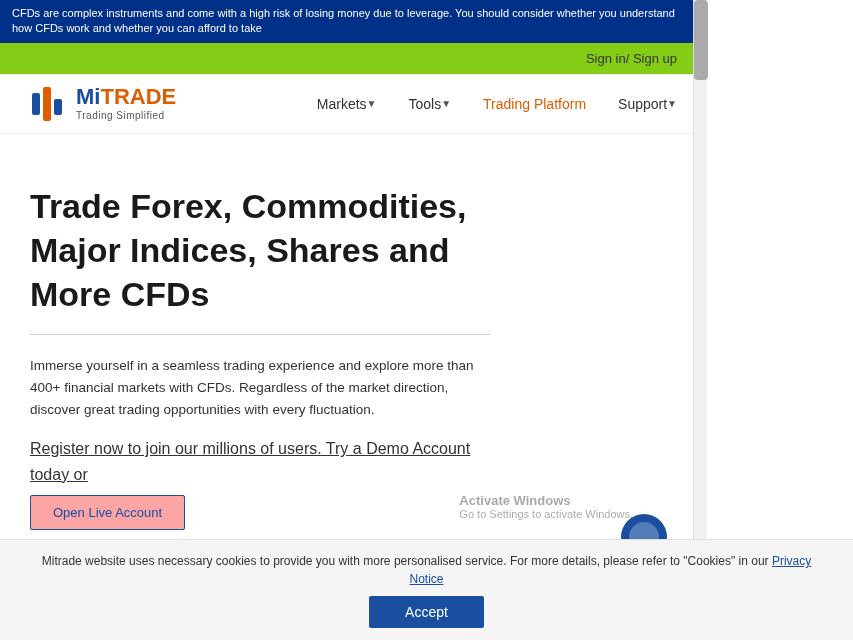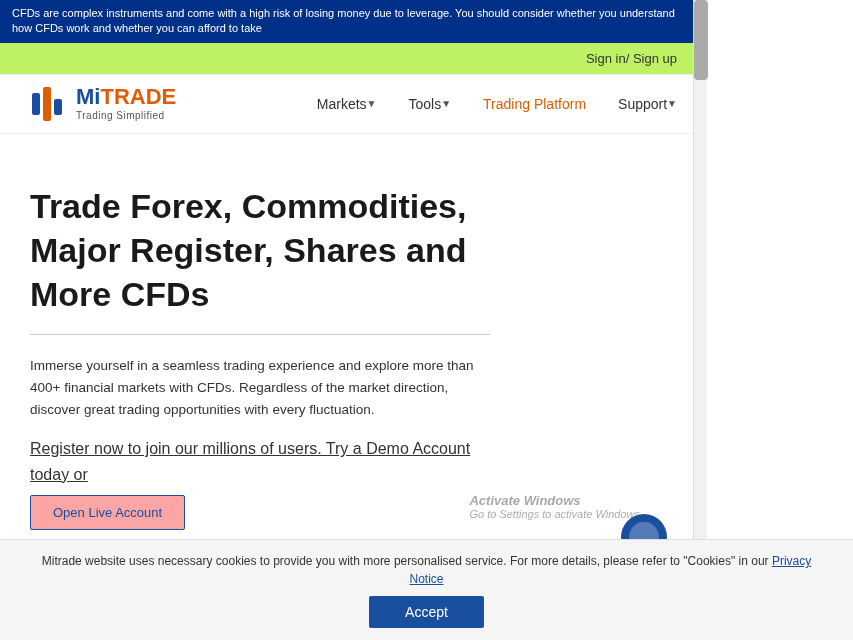--- a/index.html
+++ b/index.html
@@ -9,21 +9,21 @@
     .warning-banner {
       background: #003087;
       color: #fff;
       font-size: 11px;
       padding: 6px 12px;
       line-height: 1.4;
     }
 
     
     .signin-bar {
-      background: #bef264;
+      background: #84cc16;
       text-align: right;
       padding: 8px 30px;
       font-size: 13px;
       color: #333;
       border-bottom: 1px solid #eee;
     }
     .signin-bar a {
       color: #333;
       text-decoration: none;
     }
@@ -137,26 +137,25 @@
       background: #fca5a5;
       font-size: 13px;
       padding: 9px 22px;
       cursor: pointer;
       border-radius: 2px;
     }
 
     
     .activate-windows {
       position: absolute;
-      right: 64px;
+      right: 74px;
       bottom: 120px;
       color: rgba(0,0,0,0.35);
       font-size: 13px;
       text-align: left;
-      font-style: italic;
     }
     .activate-windows .line1 { font-weight: bold; }
     .activate-windows .line2 { font-size: 11px; }
 
     
     .floating-circle {
       position: absolute;
       right: 40px;
       bottom: 80px;
       width: 46px;
@@ -258,21 +257,21 @@
         <span>Trading Platform</span>
       </div>
       <div class="nav-item">
         <span>Support</span>
         <span class="chevron">▼</span>
       </div>
     </nav>
   </header>
 
   <section class="hero">
-    <h1 class="hero-title">Trade Forex, Commodities, Major Register, Shares and More CFDs</h1>
+    <h1 class="hero-title">Trade Forex, Commodities, Major Indices, Shares and More CFDs</h1>
     <hr class="hero-divider">
     <p class="hero-para">Immerse yourself in a seamless trading experience and explore more than 400+ financial markets with CFDs. Regardless of the market direction, discover great trading opportunities with every fluctuation.</p>
     <p class="hero-cta-text">Register now to join our millions of users. Try a Demo Account today or</p>
     <button class="btn-live">Open Live Account</button>
   </section>
 
   <div class="activate-windows">
     <div class="line1">Activate Windows</div>
     <div class="line2">Go to Settings to activate Windows.</div>
   </div>

